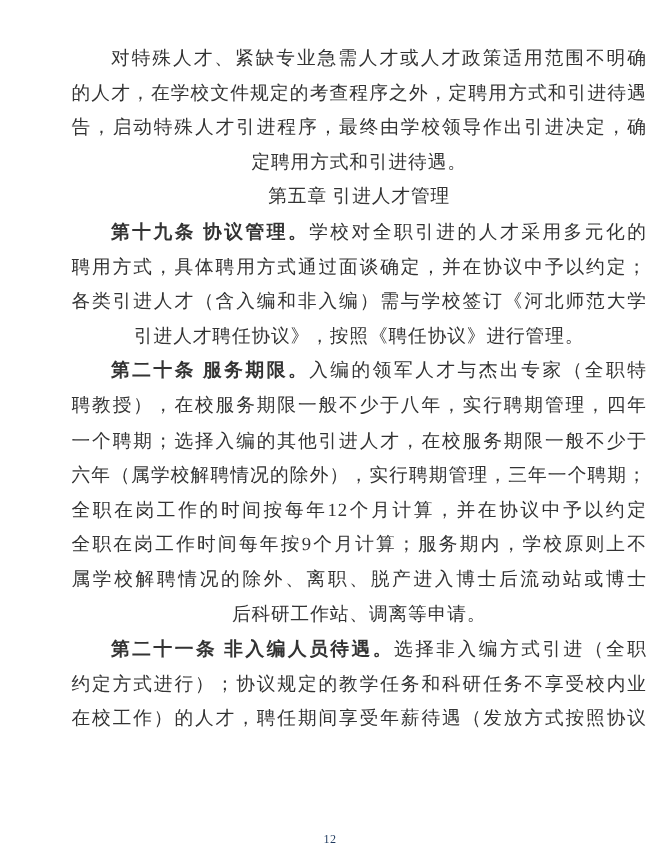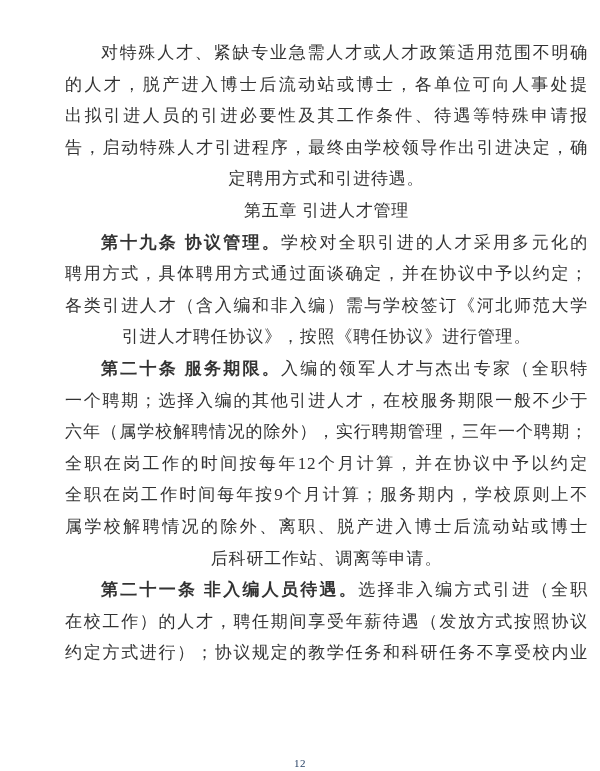--- a/index.html
+++ b/index.html
@@ -62,43 +62,43 @@
     letter-spacing: 0.5px;
   }
 </style>
 </head>
 <body>
 
 <div class="page">
   <div class="text-block">
       <div class="paragraph">
         <div class="line justify indent"><span>对特殊人才、紧缺专业急需人才或人才政策适用范围不明确</span></div>
-        <div class="line justify"><span>的人才，脱产进入博士后流动站或博士，各单位可向人事处提</span></div>
-        <div class="line justify"><span>出拟引进人员的引进必要性及其工作条件、待遇等特殊申请报</span></div>
+        <div class="line justify"><span>的人才，在学校文件规定的考查程序之外，定聘用方式和引进待遇</span></div>
         <div class="line justify"><span>告，启动特殊人才引进程序，最终由学校领导作出引进决定，确</span></div>
         <div class="line"><span>定聘用方式和引进待遇。</span></div>
       </div>
       <div class="paragraph">
         <div class="line"><span>第五章 引进人才管理</span></div>
       </div>
       <div class="paragraph">
         <div class="line justify indent"><span class="bold">第十九条 协议管理。</span><span>学校对全职引进的人才采用多元化的</span></div>
         <div class="line justify"><span>聘用方式，具体聘用方式通过面谈确定，并在协议中予以约定；</span></div>
         <div class="line justify"><span>各类引进人才（含入编和非入编）需与学校签订《河北师范大学</span></div>
         <div class="line"><span>引进人才聘任协议》，按照《聘任协议》进行管理。</span></div>
       </div>
       <div class="paragraph">
         <div class="line justify indent"><span class="bold">第二十条 服务期限。</span><span>入编的领军人才与杰出专家（全职特</span></div>
+        <div class="line justify"><span>聘教授），在校服务期限一般不少于八年，实行聘期管理，四年</span></div>
         <div class="line justify"><span>一个聘期；选择入编的其他引进人才，在校服务期限一般不少于</span></div>
         <div class="line justify"><span>六年（属学校解聘情况的除外），实行聘期管理，三年一个聘期；</span></div>
         <div class="line justify"><span>全职在岗工作的时间按每年12个月计算，并在协议中予以约定</span></div>
         <div class="line justify"><span>全职在岗工作时间每年按9个月计算；服务期内，学校原则上不</span></div>
         <div class="line justify"><span>属学校解聘情况的除外、离职、脱产进入博士后流动站或博士</span></div>
         <div class="line"><span>后科研工作站、调离等申请。</span></div>
       </div>
       <div class="paragraph">
         <div class="line justify indent"><span class="bold">第二十一条 非入编人员待遇。</span><span>选择非入编方式引进（全职</span></div>
+        <div class="line justify"><span>约定方式进行）；协议规定的教学任务和科研任务不享受校内业</span></div>
         <div class="line justify"><span>在校工作）的人才，聘任期间享受年薪待遇（发放方式按照协议</span></div>
-        <div class="line justify"><span>约定方式进行）；协议规定的教学任务和科研任务不享受校内业</span></div>
       </div>
     </div>
   <div class="page-number">12</div>
 </div>
 
 </body></html>

